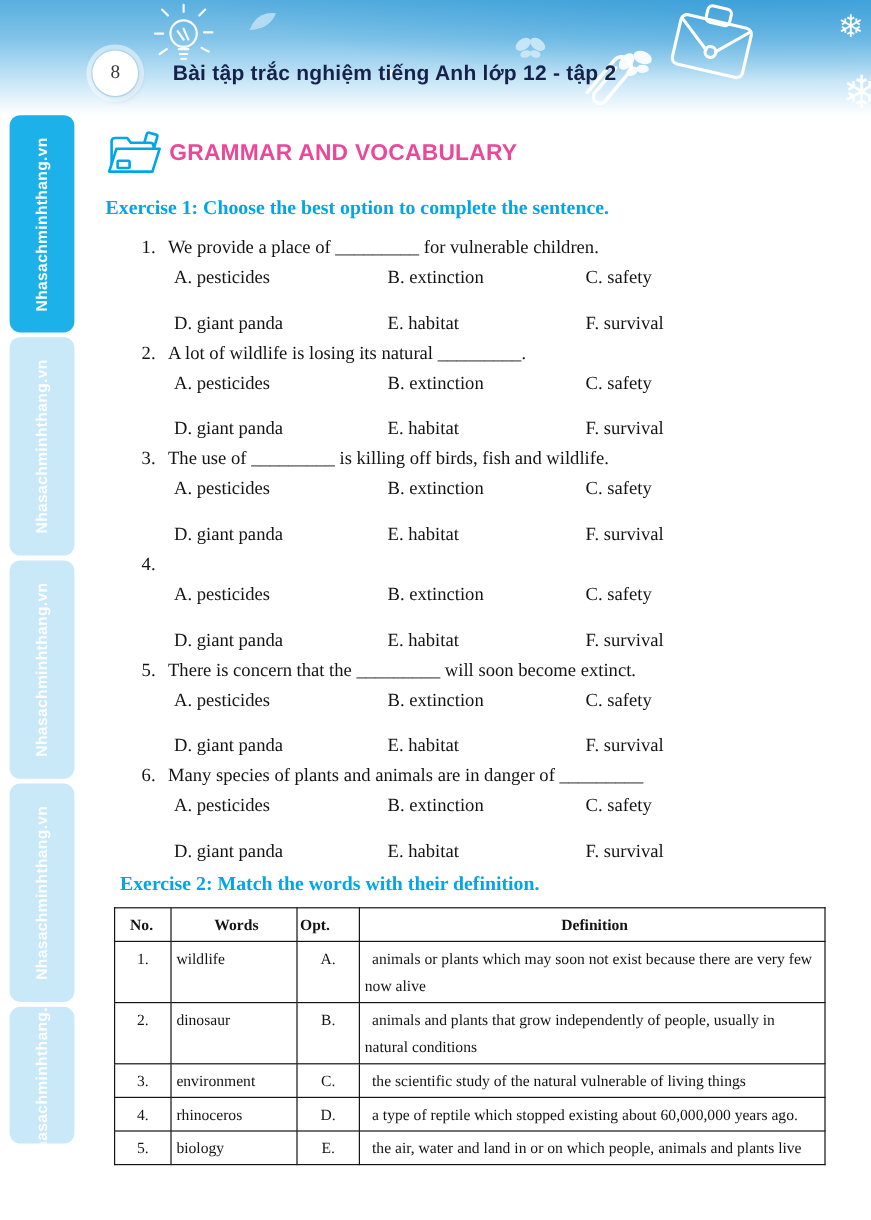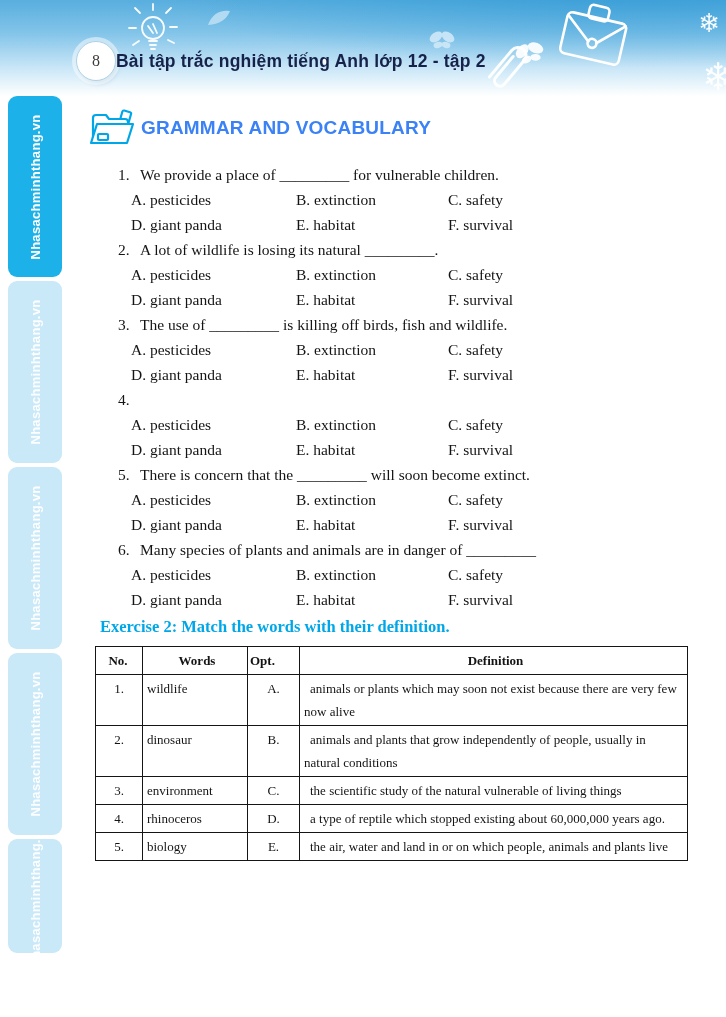--- a/index.html
+++ b/index.html
@@ -15,21 +15,21 @@
       linear-gradient(180deg,#58aede 0%,#82c4e9 34%,#cfe9f8 74%,#ffffff 100%);
   }
   .page-badge{
     position:absolute;left:76px;top:41px;width:38px;height:38px;border-radius:50%;
     background:#fff;border:1px solid #aed2e8;
     box-shadow:0 0 0 4px rgba(255,255,255,.5), 2px 3px 4px rgba(60,120,160,.25);
     display:flex;align-items:center;justify-content:center;
     font-family:"Liberation Serif",serif;font-size:16px;color:#3a3a3a;
   }
   .header-title{
-    position:absolute;left:116px;top:51px;
+    position:absolute;left:144px;top:51px;
     font-family:"Liberation Sans",sans-serif;font-weight:bold;font-size:17.5px;
     color:#16224a;letter-spacing:.2px;white-space:nowrap;
   }
   .deco{position:absolute;}
   .snow{color:#fff;opacity:.95;line-height:1;font-family:"DejaVu Sans",sans-serif;}
   
   .sidebar{position:absolute;left:8px;top:96px;width:54px;}
   .side-block{
     position:relative;width:54px;border-radius:9px;margin-bottom:4px;overflow:hidden;
   }
@@ -40,36 +40,37 @@
     position:absolute;top:50%;left:50%;transform:translate(-50%,-50%) rotate(-90deg);
     white-space:nowrap;font-family:"Liberation Sans",sans-serif;font-weight:bold;
     font-size:13px;letter-spacing:.3px;color:#fff;
   }
   .side-block.pale .vtext{color:rgba(255,255,255,.95);}
   
   .folder-icon{position:absolute;left:89px;top:109px;}
   .section-title{
     position:absolute;left:141px;top:117px;
     font-family:"Liberation Sans",sans-serif;font-weight:bold;font-size:19px;
-    color:#3b82f6;letter-spacing:.2px;
+    color:#ec4899;letter-spacing:.2px;
   }
   
   .content{position:absolute;left:88px;top:162px;width:567px;}
   .ex-heading{
     font-family:"Liberation Serif",serif;font-weight:bold;font-size:16.5px;
     color:#00a7e8;margin:0 0 10px 0;line-height:22px;
   }
   .ex2-heading{margin:4px 0 8px 12px;}
   .question{margin-left:30px;font-size:15.5px;}
   .stem-row{display:flex;line-height:25px;}
   .qnum{width:22px;flex:none;}
   .qstem{white-space:nowrap;}
   .opts{
-    margin-left:13px;display:grid;grid-template-columns:165px 152px 1fr;
+    margin-left:27px;display:grid;grid-template-columns:165px 152px 1fr;
     line-height:25px;
+    gap:13px;
   }
   
   table.match{
     border-collapse:collapse;table-layout:fixed;width:552px;margin:8px 0 0 7px;
     font-size:13px;
   }
   table.match th,table.match td{
     border:1.5px solid #151515;vertical-align:top;padding:2px 4px;line-height:23px;
   }
   th.c-no{width:40px;}th.c-word{width:92px;}th.c-opt{width:45px;}th.c-def{width:375px;}
@@ -163,20 +164,21 @@
     <rect x="32" y="2" width="9" height="13" rx="1.5" transform="rotate(16 36 8)"></rect>
     <path d="M4,31 V9 q0,-3 3,-3 h10 l3,4 h16 q3,0 3,3 v4"></path>
     <path d="M2,34 L8,15 h36 l-6,19 z"></path>
     <rect x="9" y="25" width="10" height="6" rx="1"></rect>
   </g>
 </svg>
 <div class="section-title">GRAMMAR AND VOCABULARY</div>
 
 <div class="content">
 
+  <div class="ex-heading">Exercise 1: Choose the best option to complete the sentence.</div>
 
   <div class="question">
     <div class="stem-row">
       <span class="qnum">1.</span>
       <span class="qstem">We provide a place of _________ for vulnerable children.</span>
     </div>
     <div class="opts">
       <span>A. pesticides</span>
       <span>B. extinction</span>
       <span>C. safety</span>

